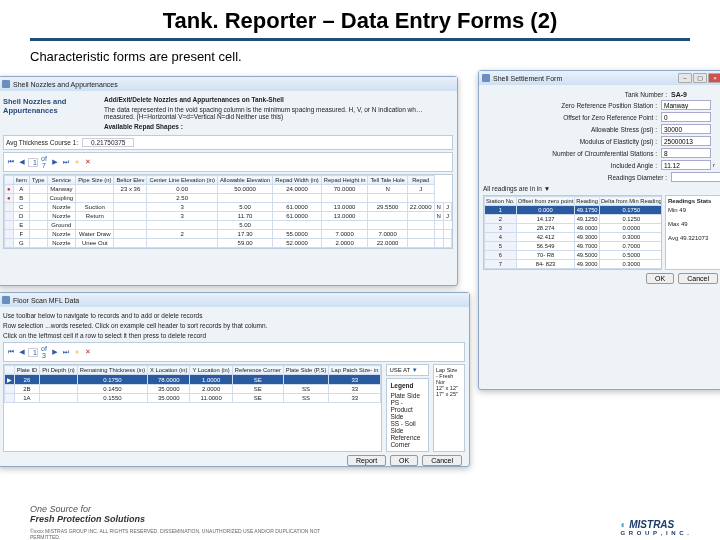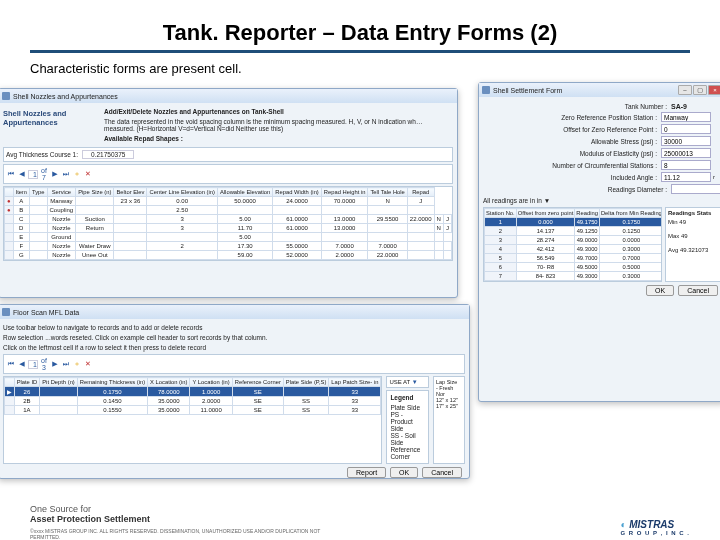--- a/index.html
+++ b/index.html
@@ -1,17 +1,17 @@
 <!DOCTYPE html>
 <html><head>
 <meta charset="utf-8">
 <style>
   * { box-sizing: border-box; margin: 0; padding: 0; }
   body { width: 720px; height: 540px; font-family: Arial, sans-serif; background: #fff; position: relative; overflow: hidden; }
-  .slide-title { font-size: 22px; font-weight: bold; text-align: center; padding: 20px 0 4px; }
+  .slide-title { font-size: 22px; font-weight: bold; text-align: center; padding: 8px 0 4px; }
   .title-rule { height: 3px; background: #1f4e79; margin: 0 30px 6px; }
   .subtitle { font-size: 13px; padding: 2px 30px 6px; }
   .content { position: relative; padding: 0 20px; height: 400px; }
   .window { position: absolute; background: #eef3f8; border: 1px solid #8fa8c7; border-radius: 3px; box-shadow: 0 2px 6px rgba(0,0,0,0.25); font-size: 7px; color: #222; }
   .titlebar { background: linear-gradient(#eaf1fb,#cfe0f3); height: 14px; display: flex; align-items: center; padding: 0 3px; font-size: 7px; }
   .titlebar .icon { width: 8px; height: 8px; background: #6a8fbf; border-radius: 1px; margin-right: 3px; }
   .winbtns { margin-left: auto; display: flex; gap: 1px; }
   .winbtn { width: 14px; height: 10px; background: #e6e6e6; border: 1px solid #aaa; font-size: 6px; text-align: center; line-height: 8px; border-radius: 1px; }
   .winbtn.close { background: #d05050; color: #fff; }
   .body { padding: 4px; }
@@ -32,21 +32,21 @@
   
   .form-field { display: flex; align-items: center; margin: 2px 0; font-size: 6.5px; }
   .form-field label { flex: 1; text-align: right; padding-right: 4px; }
   .form-field input { width: 50px; border: 1px solid #aac; font-size: 6.5px; padding: 0 2px; height: 10px; }
   .unit { width: 10px; font-size: 6px; padding-left: 2px; }
   .settle-grid th, .settle-grid td { font-size: 5.8px; padding: 1px; }
   .selrow td { background: #2a5aa0; color: #fff; }
   .side-box { border: 1px solid #bcd; padding: 2px; font-size: 6px; background: #fff; }
   .legend-box { border: 1px solid #bcd; padding: 3px; font-size: 6.5px; background: #fff; }
   .footer { position: absolute; bottom: 4px; left: 0; right: 0; padding: 0 30px; display: flex; align-items: center; }
-  .footer-logo-left { font-size: 9px; color: #555; }
+  .footer-logo-left { font-size: 9px; color: #555; font-style: italic; }
   .footer-logo-left b { color: #333; }
   .footer-logo-right { margin-left: auto; font-size: 10px; font-weight: bold; color: #1a3a6a; font-style: italic; margin-top: 27px; }
   .footer-logo-right .sub { font-size: 6px; font-style: normal; letter-spacing: 1px; }
   .copyright { position: absolute; bottom: 0; left: 30px; font-size: 5px; color: #666; width: 300px; line-height: 1.1; }
 </style>
 </head>
 <body>
 
 <div class="slide-title">Tank. Reporter – Data Entry Forms (2)</div>
 <div class="title-rule"></div>
@@ -441,20 +441,20 @@
         <button class="btn">OK</button>
         <button class="btn">Cancel</button>
       </div>
     </div>
   </div>
 
 </div>
 
 <div class="footer">
   <div class="footer-logo-left">
-    <span>One Source for</span><br><b>Asset Protection Settlement</b>
+    <span>One Source for</span><br><b>Fresh Protection Solutions</b>
   </div>
   <div class="footer-logo-right">
     <span style="color:#4aa0d0;">◐</span> <span>MISTRAS</span>
     <div class="sub">G R O U P ,  I N C .</div>
   </div>
 </div>
 <div class="copyright">©xxxx MISTRAS GROUP INC. ALL RIGHTS RESERVED. DISSEMINATION, UNAUTHORIZED USE AND/OR DUPLICATION NOT PERMITTED.</div>
 
 </body></html>

